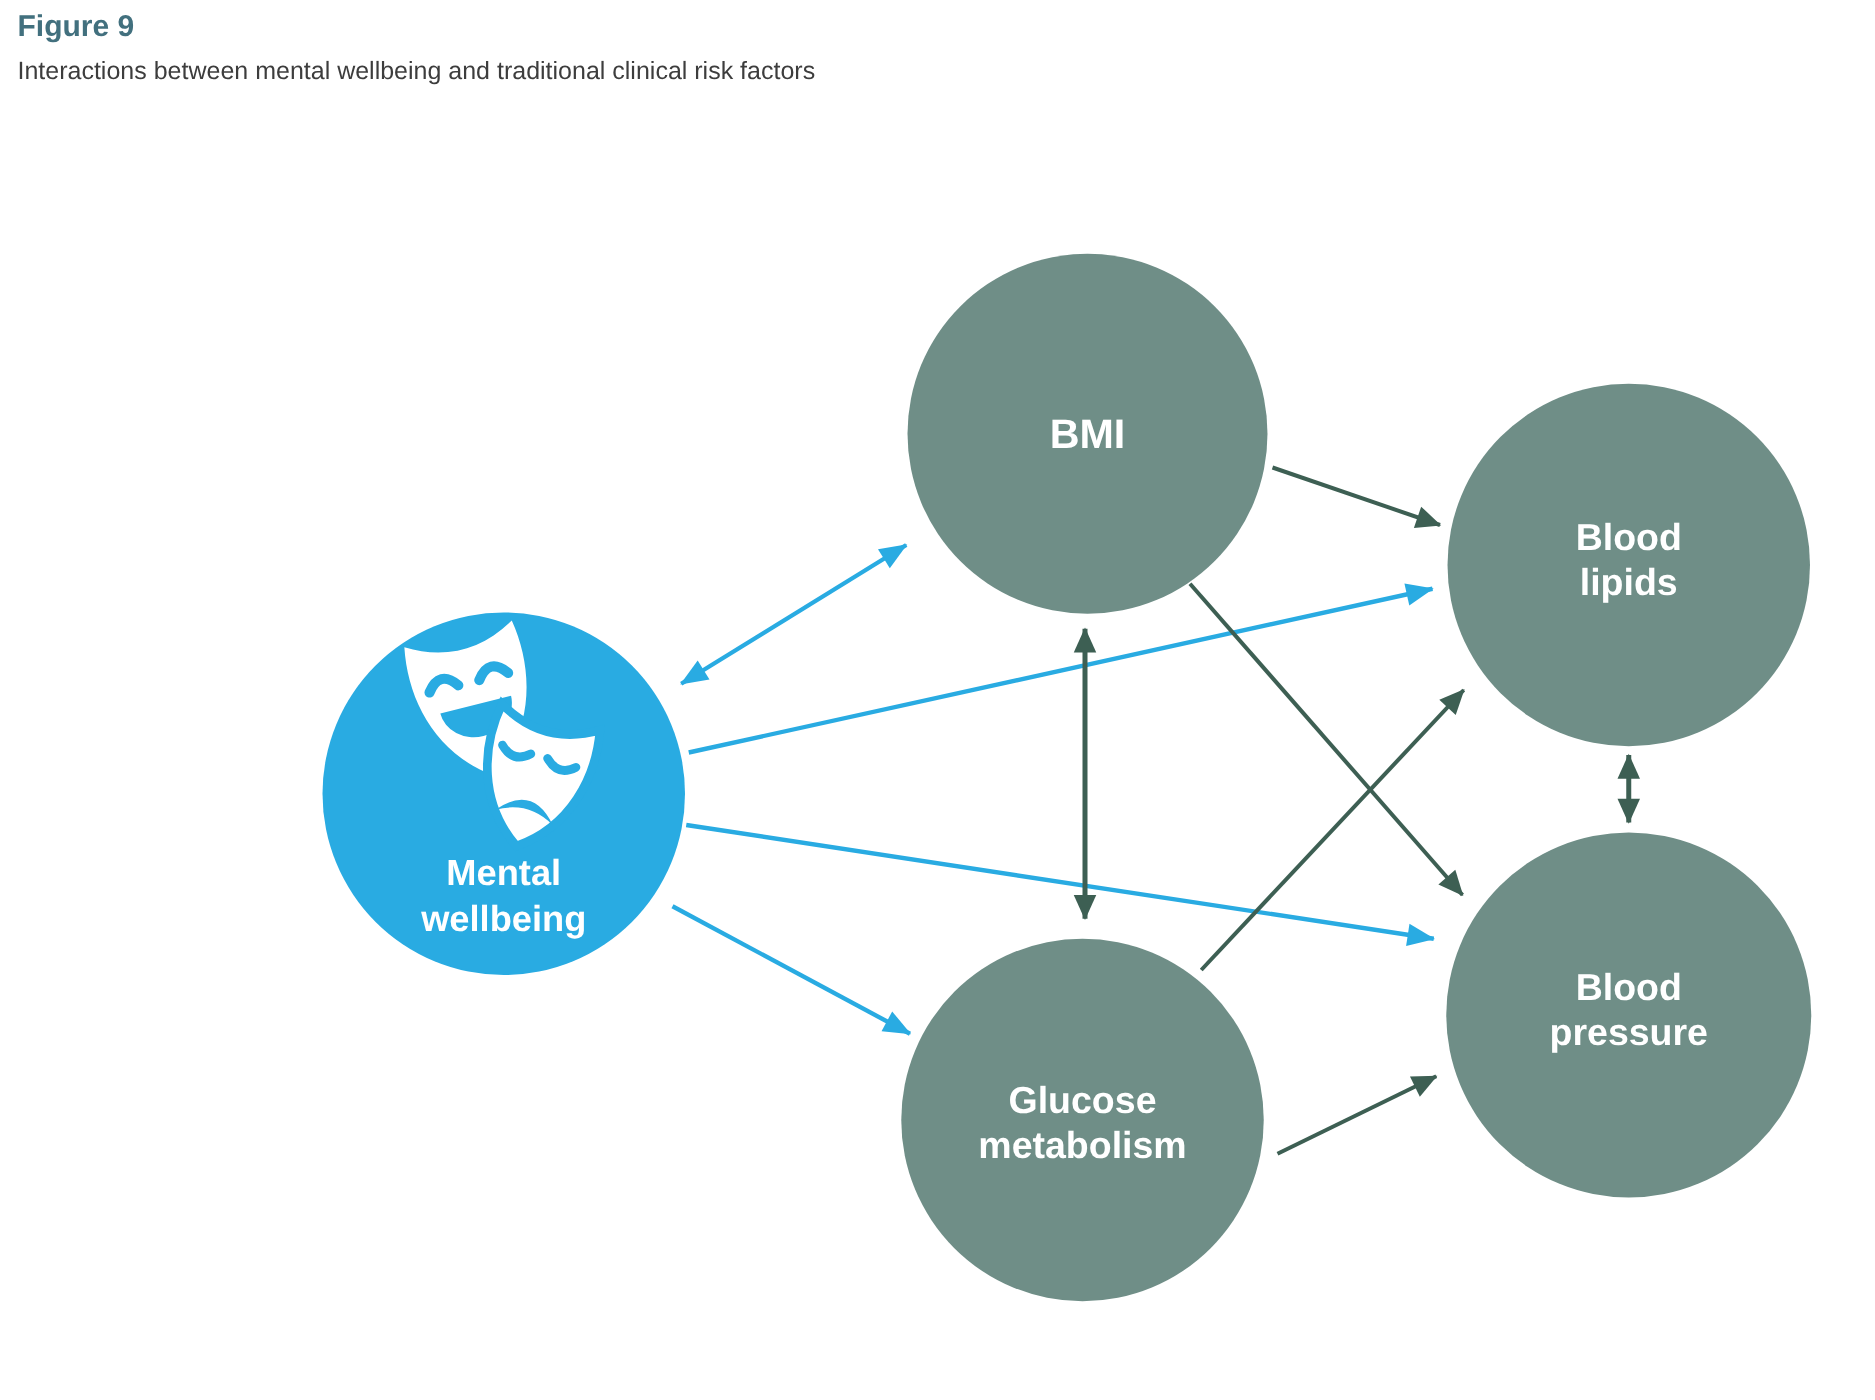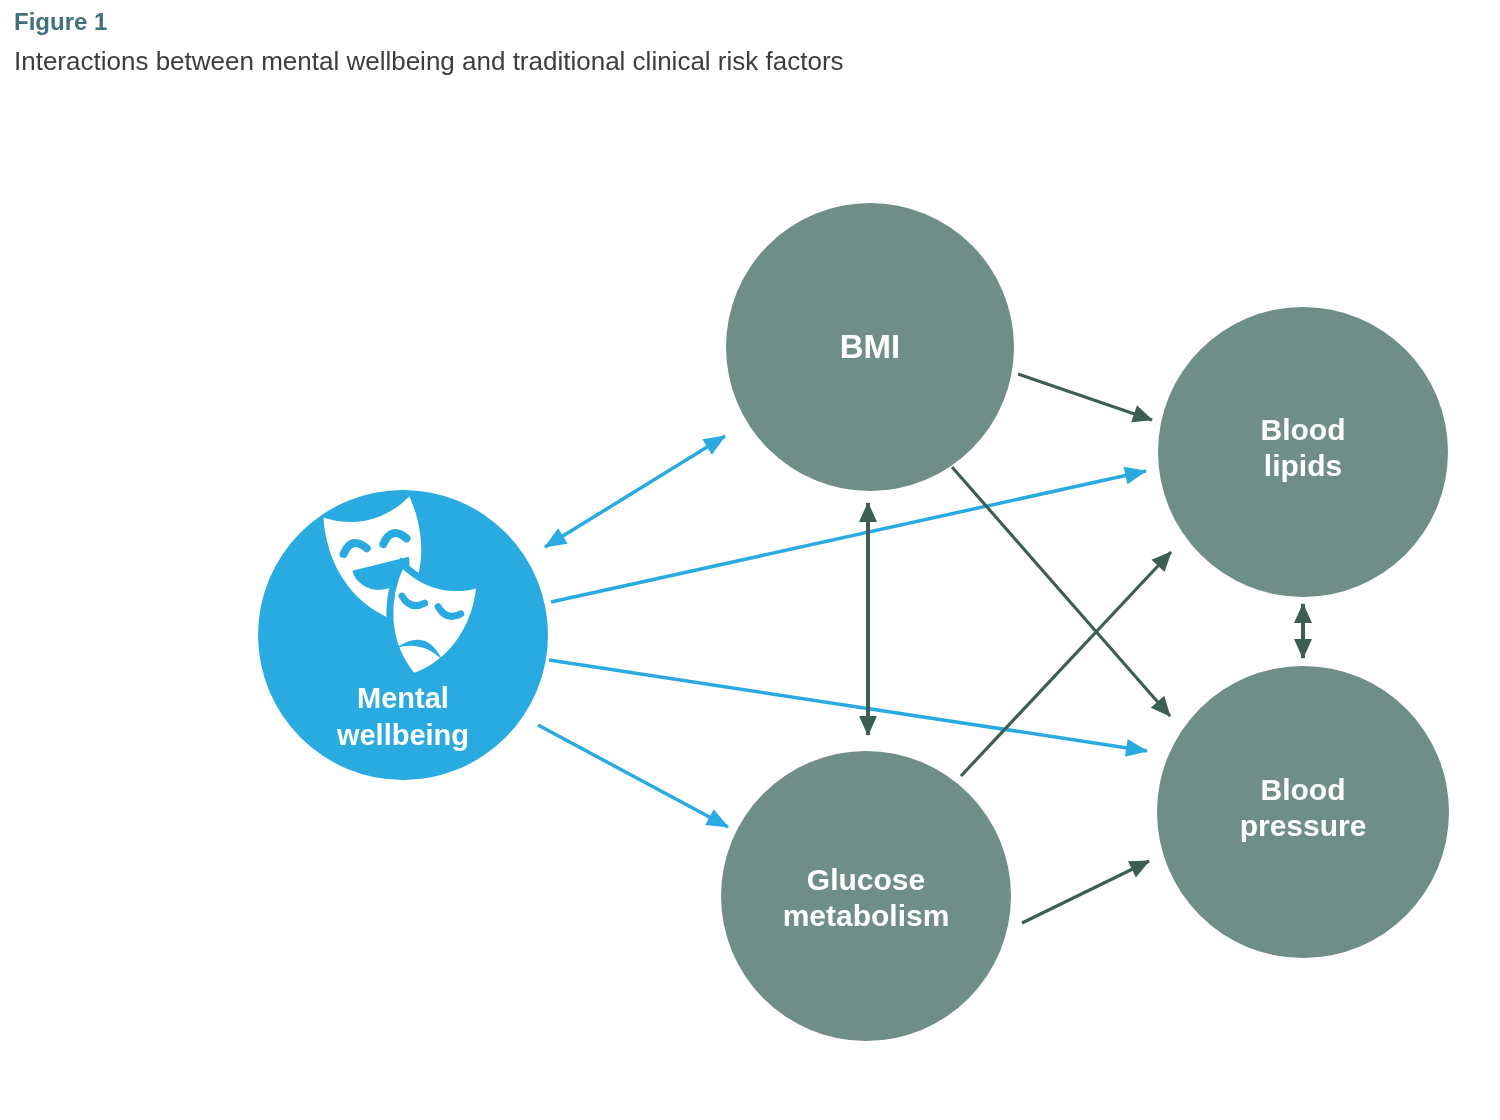--- a/index.html
+++ b/index.html
@@ -9,39 +9,39 @@
     background:#ffffff;
     font-family:"Liberation Sans", sans-serif;
     overflow:hidden;
   }
   .fig-title{
     position:absolute;left:14px;top:8px;
     font-size:24px;font-weight:bold;color:#42707e;
   }
   .fig-subtitle{
     position:absolute;left:14px;top:46px;
-    font-size:26px;font-weight:400;color:#3d3d3d;
+    font-size:20px;font-weight:400;color:#3d3d3d;
   }
   svg{position:absolute;left:0;top:0;}
   .node-label{
     fill:#ffffff;
     font-family:"Liberation Sans", sans-serif;
     font-weight:bold;
     font-size:30px;
     text-anchor:middle;
   }
   .node-label.bmi{font-size:33px;}
   .node-label.mw{font-size:29px;}
 </style>
 </head>
 <body>
 
 <div class="canvas">
 
-  <div class="fig-title">Figure 1</div>
+  <div class="fig-title">Figure 9</div>
   <div class="fig-subtitle">Interactions between mental wellbeing and traditional clinical risk factors</div>
 
   <svg width="1500" height="1120" viewBox="0 0 1500 1120">
     <defs>
       <marker id="mBlue" markerUnits="userSpaceOnUse" markerWidth="26" markerHeight="22" refX="22" refY="10" orient="auto-start-reverse">
         <path d="M1,1 L23,10 L1,19 Z" fill="#29abe2"></path>
       </marker>
       <marker id="mDark" markerUnits="userSpaceOnUse" markerWidth="24" markerHeight="20" refX="20" refY="10" orient="auto-start-reverse">
         <path d="M1,1 L21,10 L1,19 Z" fill="#3d5f53"></path>
       </marker>

